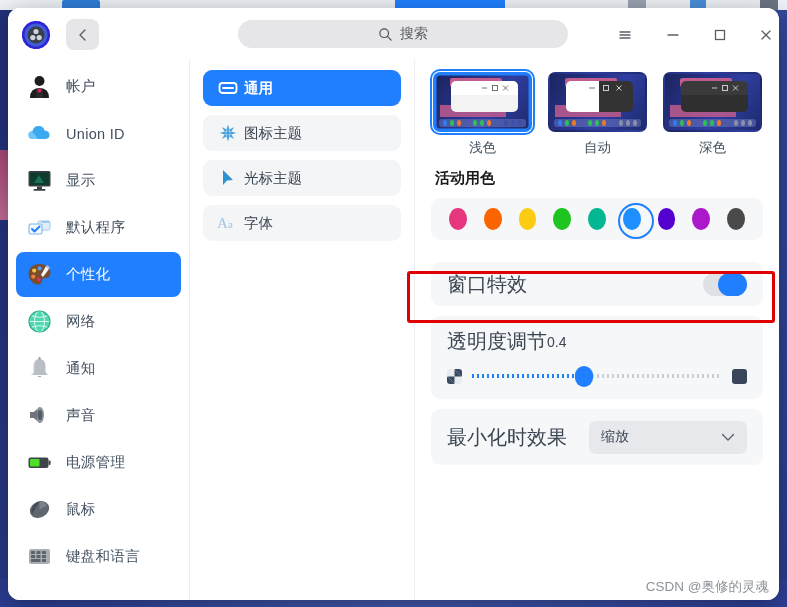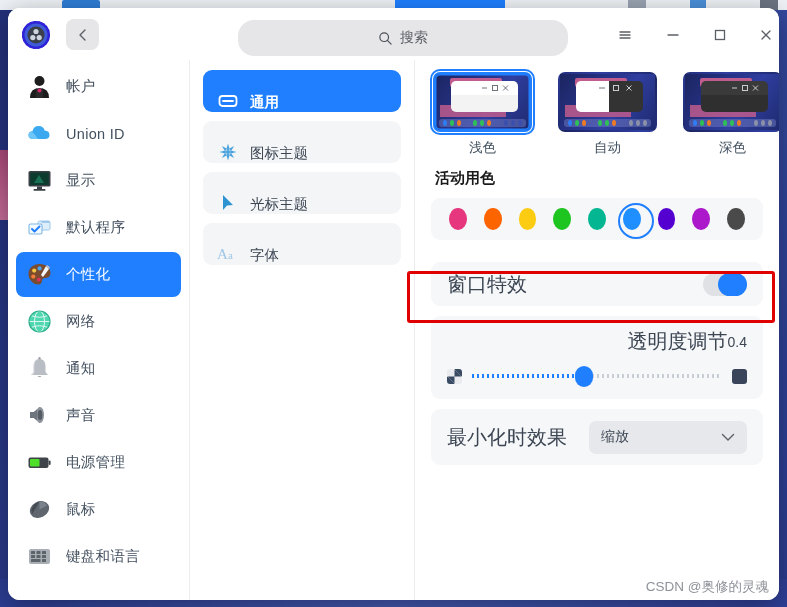--- a/index.html
+++ b/index.html
@@ -54,21 +54,21 @@
   .back-btn {
     position: absolute; left: 58px; top: 11px;
     width: 33px; height: 31px; border-radius: 8px;
     background: #e6e6e8;
     display: flex; align-items: center; justify-content: center;
     cursor: pointer;
   }
   .back-btn svg { display:block; }
   .search-box {
     position: absolute; left: 230px; top: 12px;
-    width: 330px; height: 36px; border-radius: 16px;
+    width: 330px; height: 28px; border-radius: 16px;
     background: #e6e6e8;
     display: flex; align-items: center; justify-content: center; gap: 7px;
     cursor: text;
   }
   .search-text { font-size: 14px; color: #5b5f66; }
   .win-ctrl {
     position: absolute; top: 12px; width: 32px; height: 30px;
     display: flex; align-items: center; justify-content: center;
     cursor: pointer;
   }
@@ -96,39 +96,39 @@
   .side-item .label { font-size: 14.5px; color: #43505f; letter-spacing:.3px;}
   .side-item.active .label { color: #ffffff; text-align: right; }
   .side-ico { width: 27px; height: 27px; flex: 0 0 27px; position: relative; }
 
   
   .midcol {
     width: 225px; padding: 10px 13px 0 13px; background: #ffffff;
     border-right: 1px solid #ededf0;
   }
   .mid-item {
-    display: flex; align-items: flex-end; gap: 11px;
-    height: 42px; padding: 0 14px; margin-bottom: 9px;
+    display: flex; align-items: center; gap: 5px;
+    height: 36px; padding: 0 14px; margin-bottom: 9px;
     border-radius: 9px; background: #f4f5f7; cursor: pointer;
   }
   .mid-item.active { background: #1f7fff; }
   .mid-item .mlabel { font-size: 14.5px; color: #3c4653; }
   .mid-item.active .mlabel { color: #fff; font-weight: 600; }
   .mid-ico { width: 22px; height: 22px; display:flex; align-items:center; justify-content:center; }
 
   
   .content {
     flex: 1; padding: 12px 16px 0 16px; background: #ffffff;
     position: relative; overflow: hidden;
   }
   .sec-title {
     font-size: 15px; font-weight: 700; color: #1a1a1a;
     margin: 4px 0 10px 4px;
   }
-  .themes { display: flex; gap: 26px; margin-left: 2px; }
+  .themes { display: flex; gap: 16px; margin-left: 2px; }
   .theme-opt { width: 99px; cursor: pointer; }
   .theme-thumb {
     width: 99px; height: 60px; border-radius: 7px;
     position: relative; overflow: hidden;
     background: linear-gradient(125deg,#1b2560 0%,#253080 30%,#2f3ea0 60%,#1e2a6e 100%);
     border: 2px solid transparent;
   }
   .theme-opt.selected .theme-thumb {
     border-color: #1f7fff;
     box-shadow: 0 0 0 1.5px #1f7fff inset;
@@ -184,21 +184,21 @@
   .toggle {
     width: 44px; height: 23px; border-radius: 12px; background: #dfe1e5;
     position: relative; cursor: pointer;
   }
   .toggle .knob {
     position: absolute; right: 0; top: 0; width: 29px; height: 23px;
     border-radius: 12px; background: #1f7fff;
   }
 
   .slider-card { padding: 12px 16px 14px 16px; }
-  .slider-head { display:flex; align-items:center; justify-content: flex-end; }
+  .slider-head { display:flex; align-items:center; justify-content: flex-start; }
   .slider-val { font-size: 14px; color: #3c4653; }
   .slider-row { display: flex; align-items: center; gap: 10px; margin-top: 12px; }
   .sq-checker {
     width: 15px; height: 15px; border-radius: 3px;
     background:
       linear-gradient(45deg,#394a63 25%, transparent 25%, transparent 75%, #394a63 75%),
       linear-gradient(45deg,#394a63 25%, #e9ebee 25%, #e9ebee 75%, #394a63 75%);
     background-size: 15px 15px; background-position: 0 0, 7.5px 7.5px;
   }
   .sq-solid { width: 15px; height: 15px; border-radius: 3px; background: #3a455c; }

